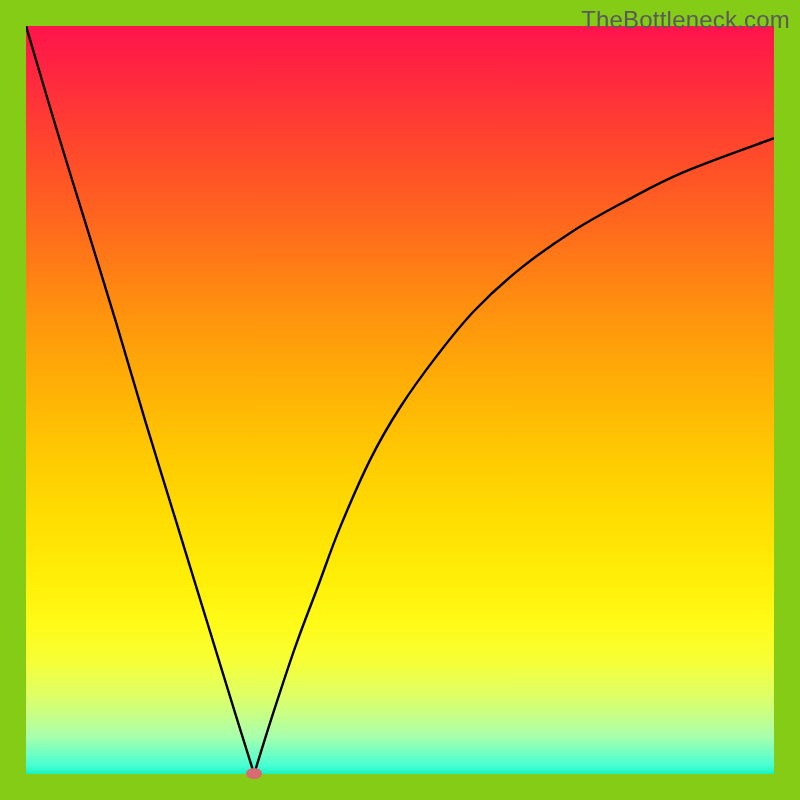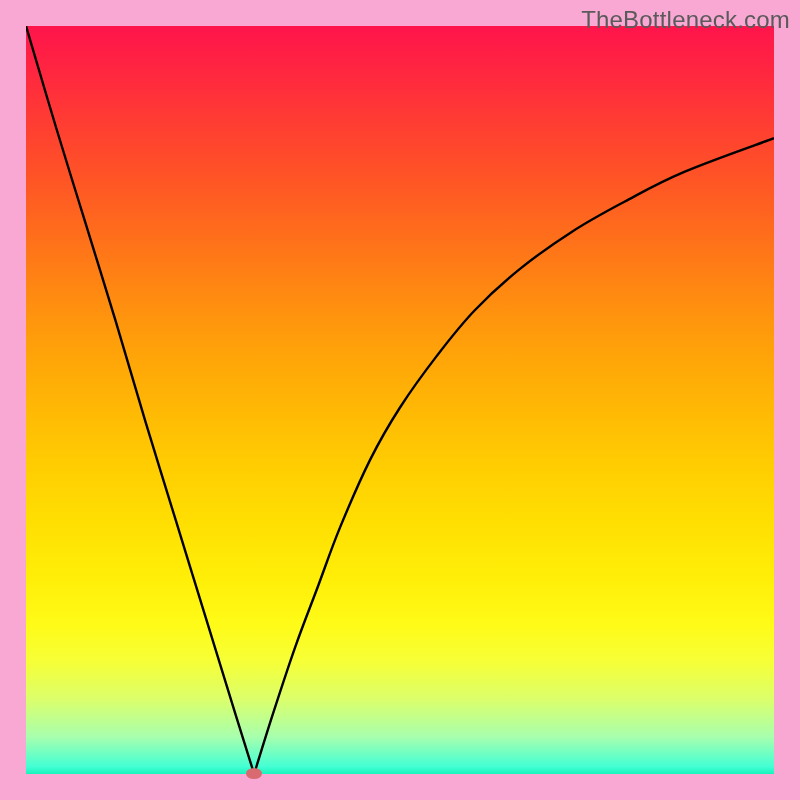--- a/index.html
+++ b/index.html
@@ -1,17 +1,17 @@
 <!DOCTYPE html>
 <html><head>
 <meta charset="utf-8">
 <style>
   * { margin: 0; padding: 0; box-sizing: border-box; }
   body { width: 800px; height: 800px; background: #000; position: relative; font-family: Arial, sans-serif; }
-  .outer-frame { width: 800px; height: 800px; background: #f9a8d4; position: relative; }
+  .outer-frame { width: 800px; height: 800px; background: #84cc16; position: relative; }
   .plot-area {
     position: absolute;
     left: 26px;
     top: 26px;
     width: 748px;
     height: 748px;
     background: linear-gradient(to bottom,
       #ff144b 0%,
       #ff2640 6%,
       #ff3a34 12%,

